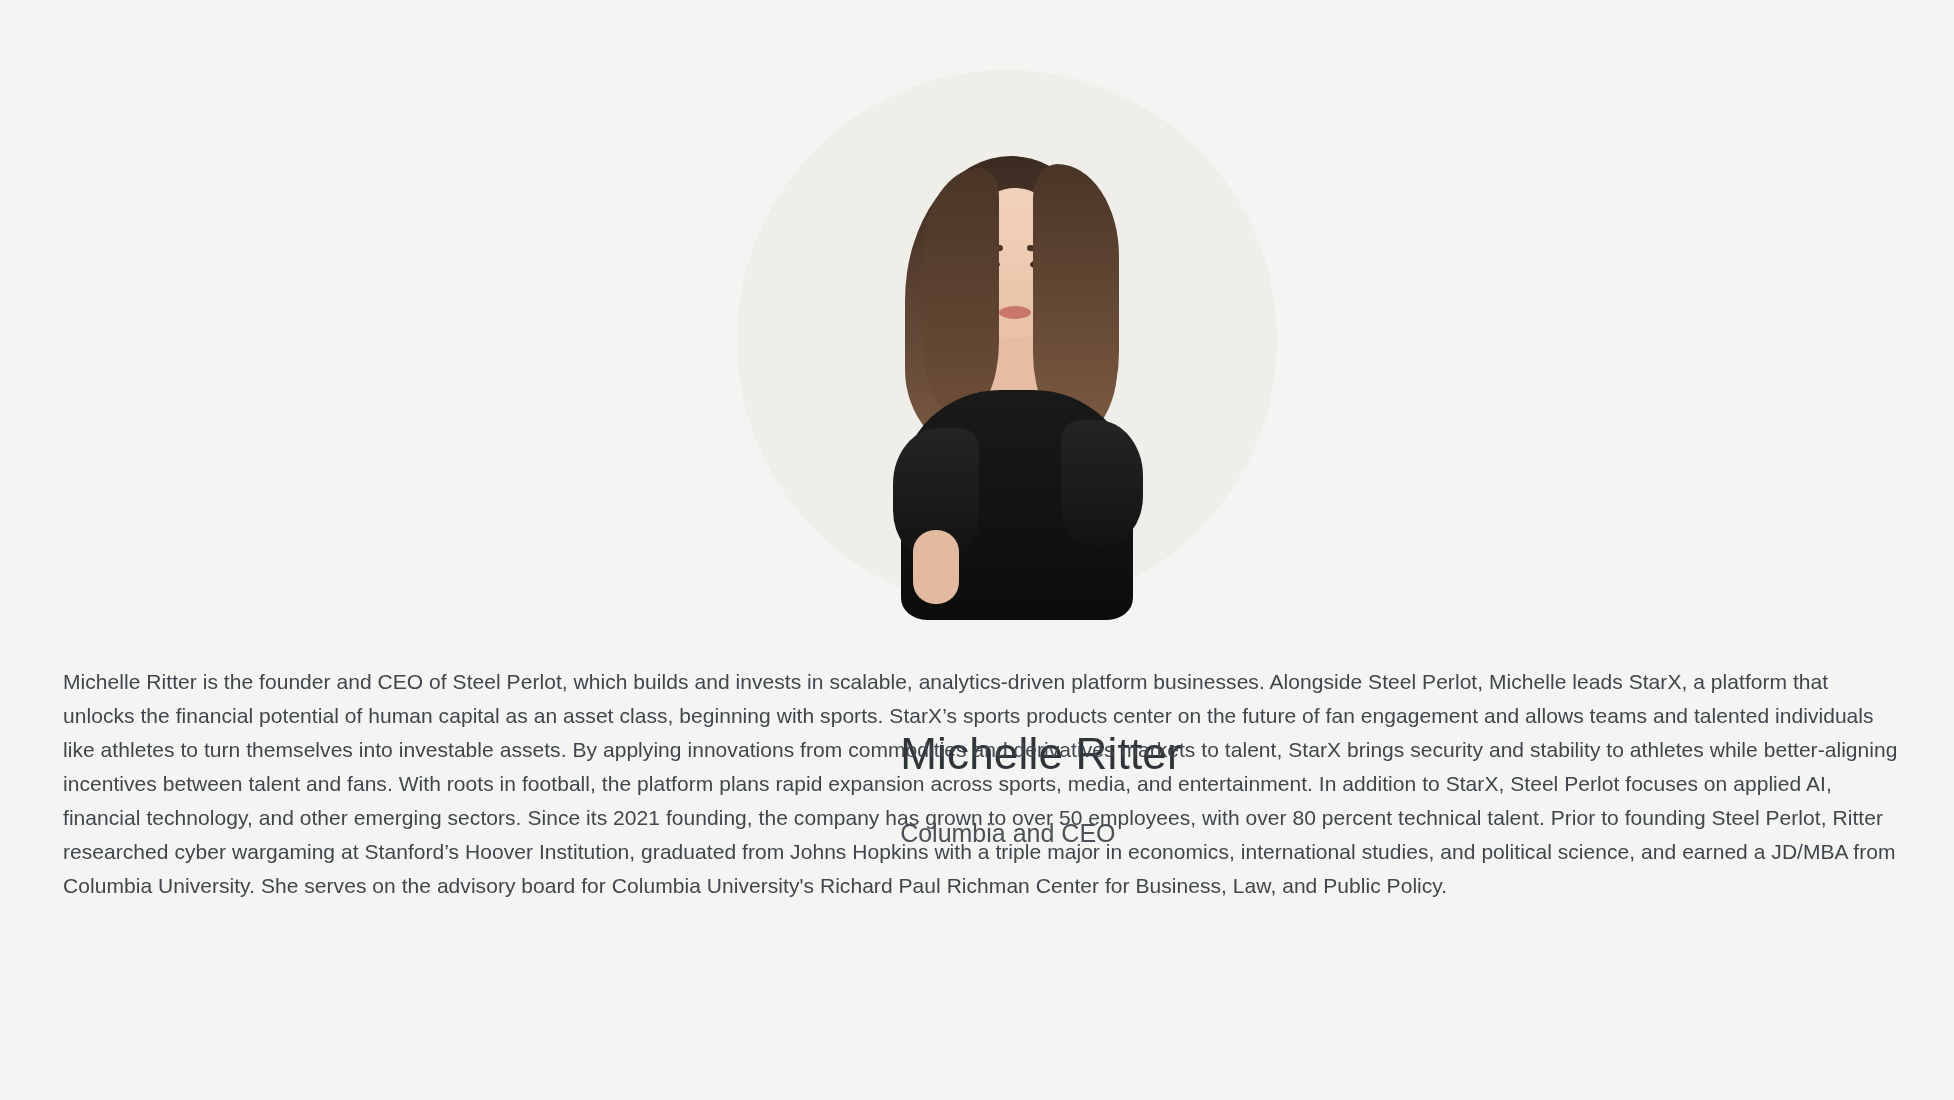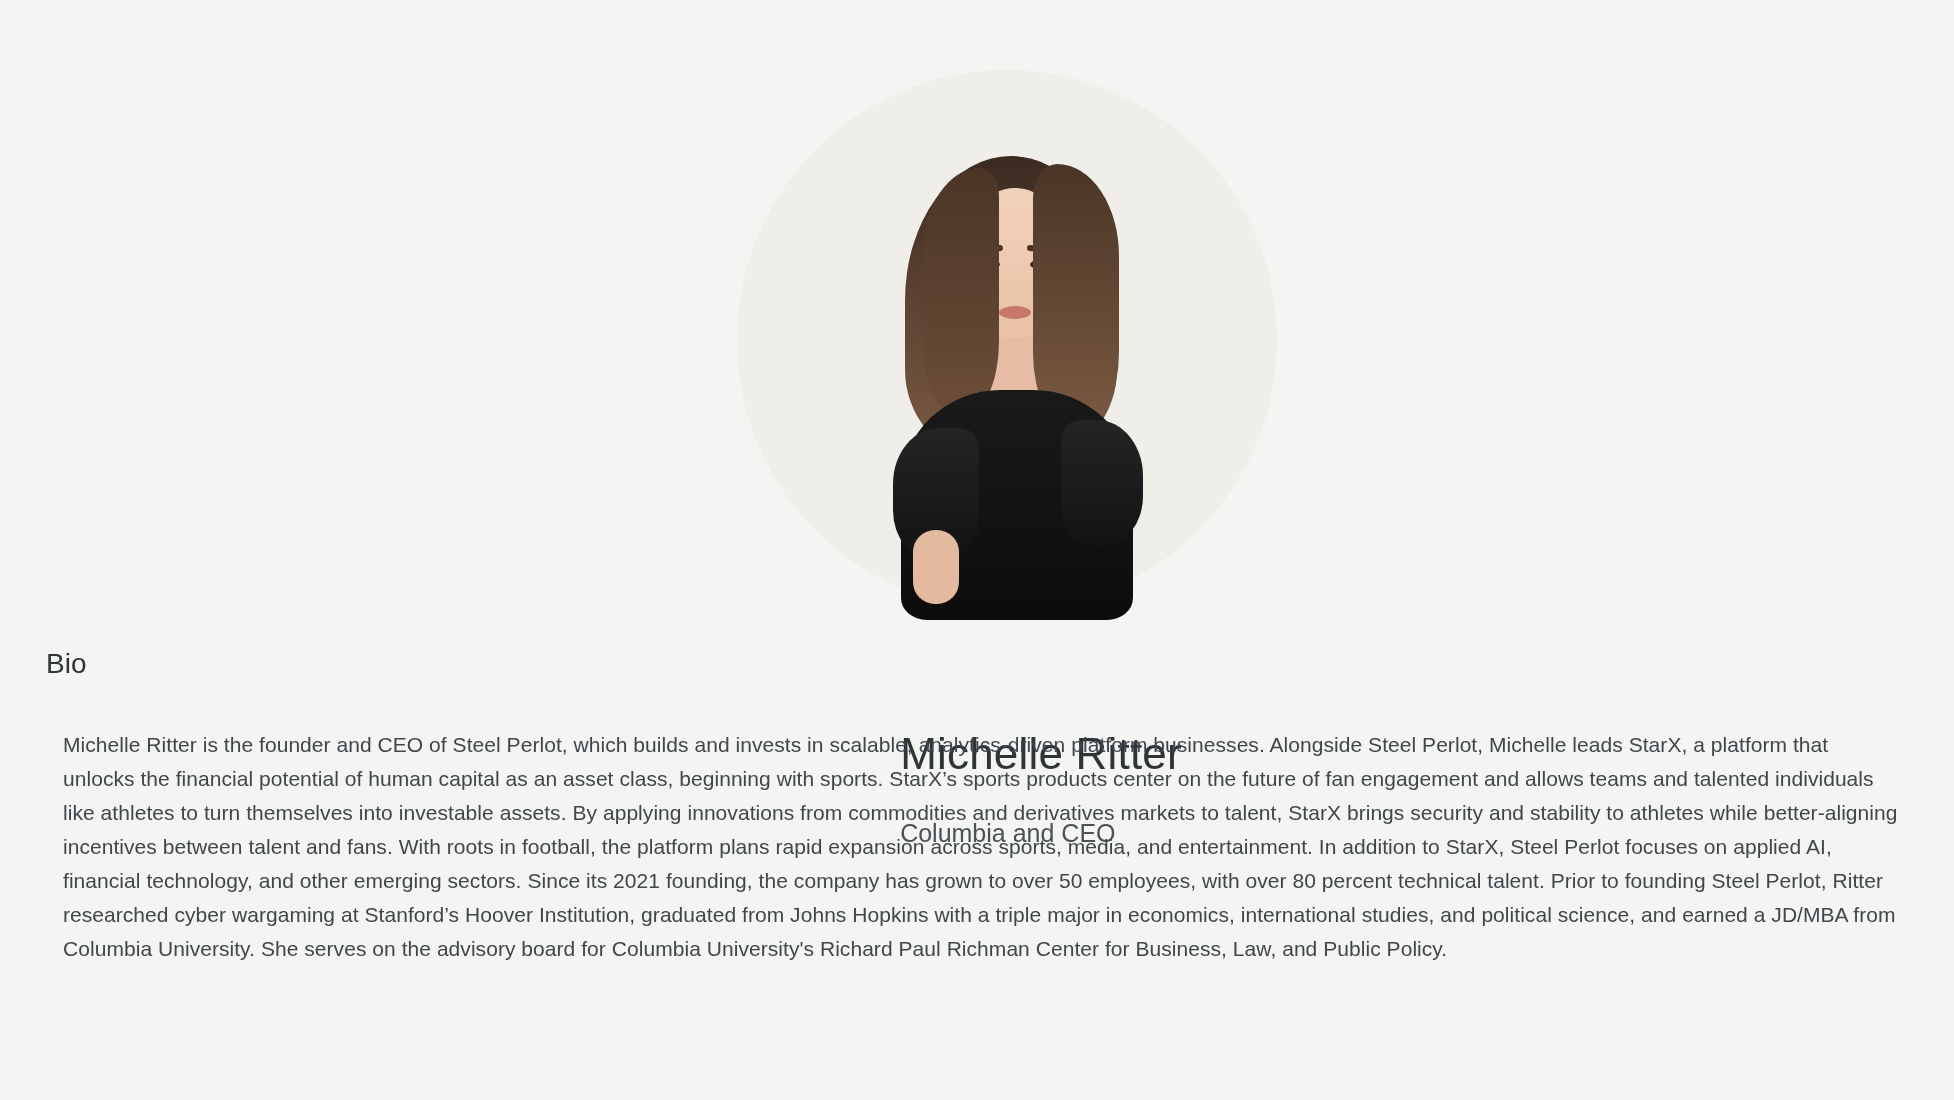--- a/index.html
+++ b/index.html
@@ -227,17 +227,16 @@
     </div>
 
     <div class="name-block">
       <h1 class="person-name">Michelle Ritter</h1>
       <div class="person-role">Columbia and CEO</div>
     </div>
 
   </div>
 
   <div class="bio-section">
-    <h2 class="bio-heading">Bio</h2>
     <p class="bio-text">Michelle Ritter is the founder and CEO of Steel Perlot, which builds and invests in scalable, analytics-driven platform businesses. Alongside Steel Perlot, Michelle leads StarX, a platform that unlocks the financial potential of human capital as an asset class, beginning with sports. StarX’s sports products center on the future of fan engagement and allows teams and talented individuals like athletes to turn themselves into investable assets. By applying innovations from commodities and derivatives markets to talent, StarX brings security and stability to athletes while better-aligning incentives between talent and fans. With roots in football, the platform plans rapid expansion across sports, media, and entertainment. In addition to StarX, Steel Perlot focuses on applied AI, financial technology, and other emerging sectors. Since its 2021 founding, the company has grown to over 50 employees, with over 80 percent technical talent. Prior to founding Steel Perlot, Ritter researched cyber wargaming at Stanford’s Hoover Institution, graduated from Johns Hopkins with a triple major in economics, international studies, and political science, and earned a JD/MBA from Columbia University. She serves on the advisory board for Columbia University's Richard Paul Richman Center for Business, Law, and Public Policy.</p>
   </div>
 
 </div>
 
 </body></html>

